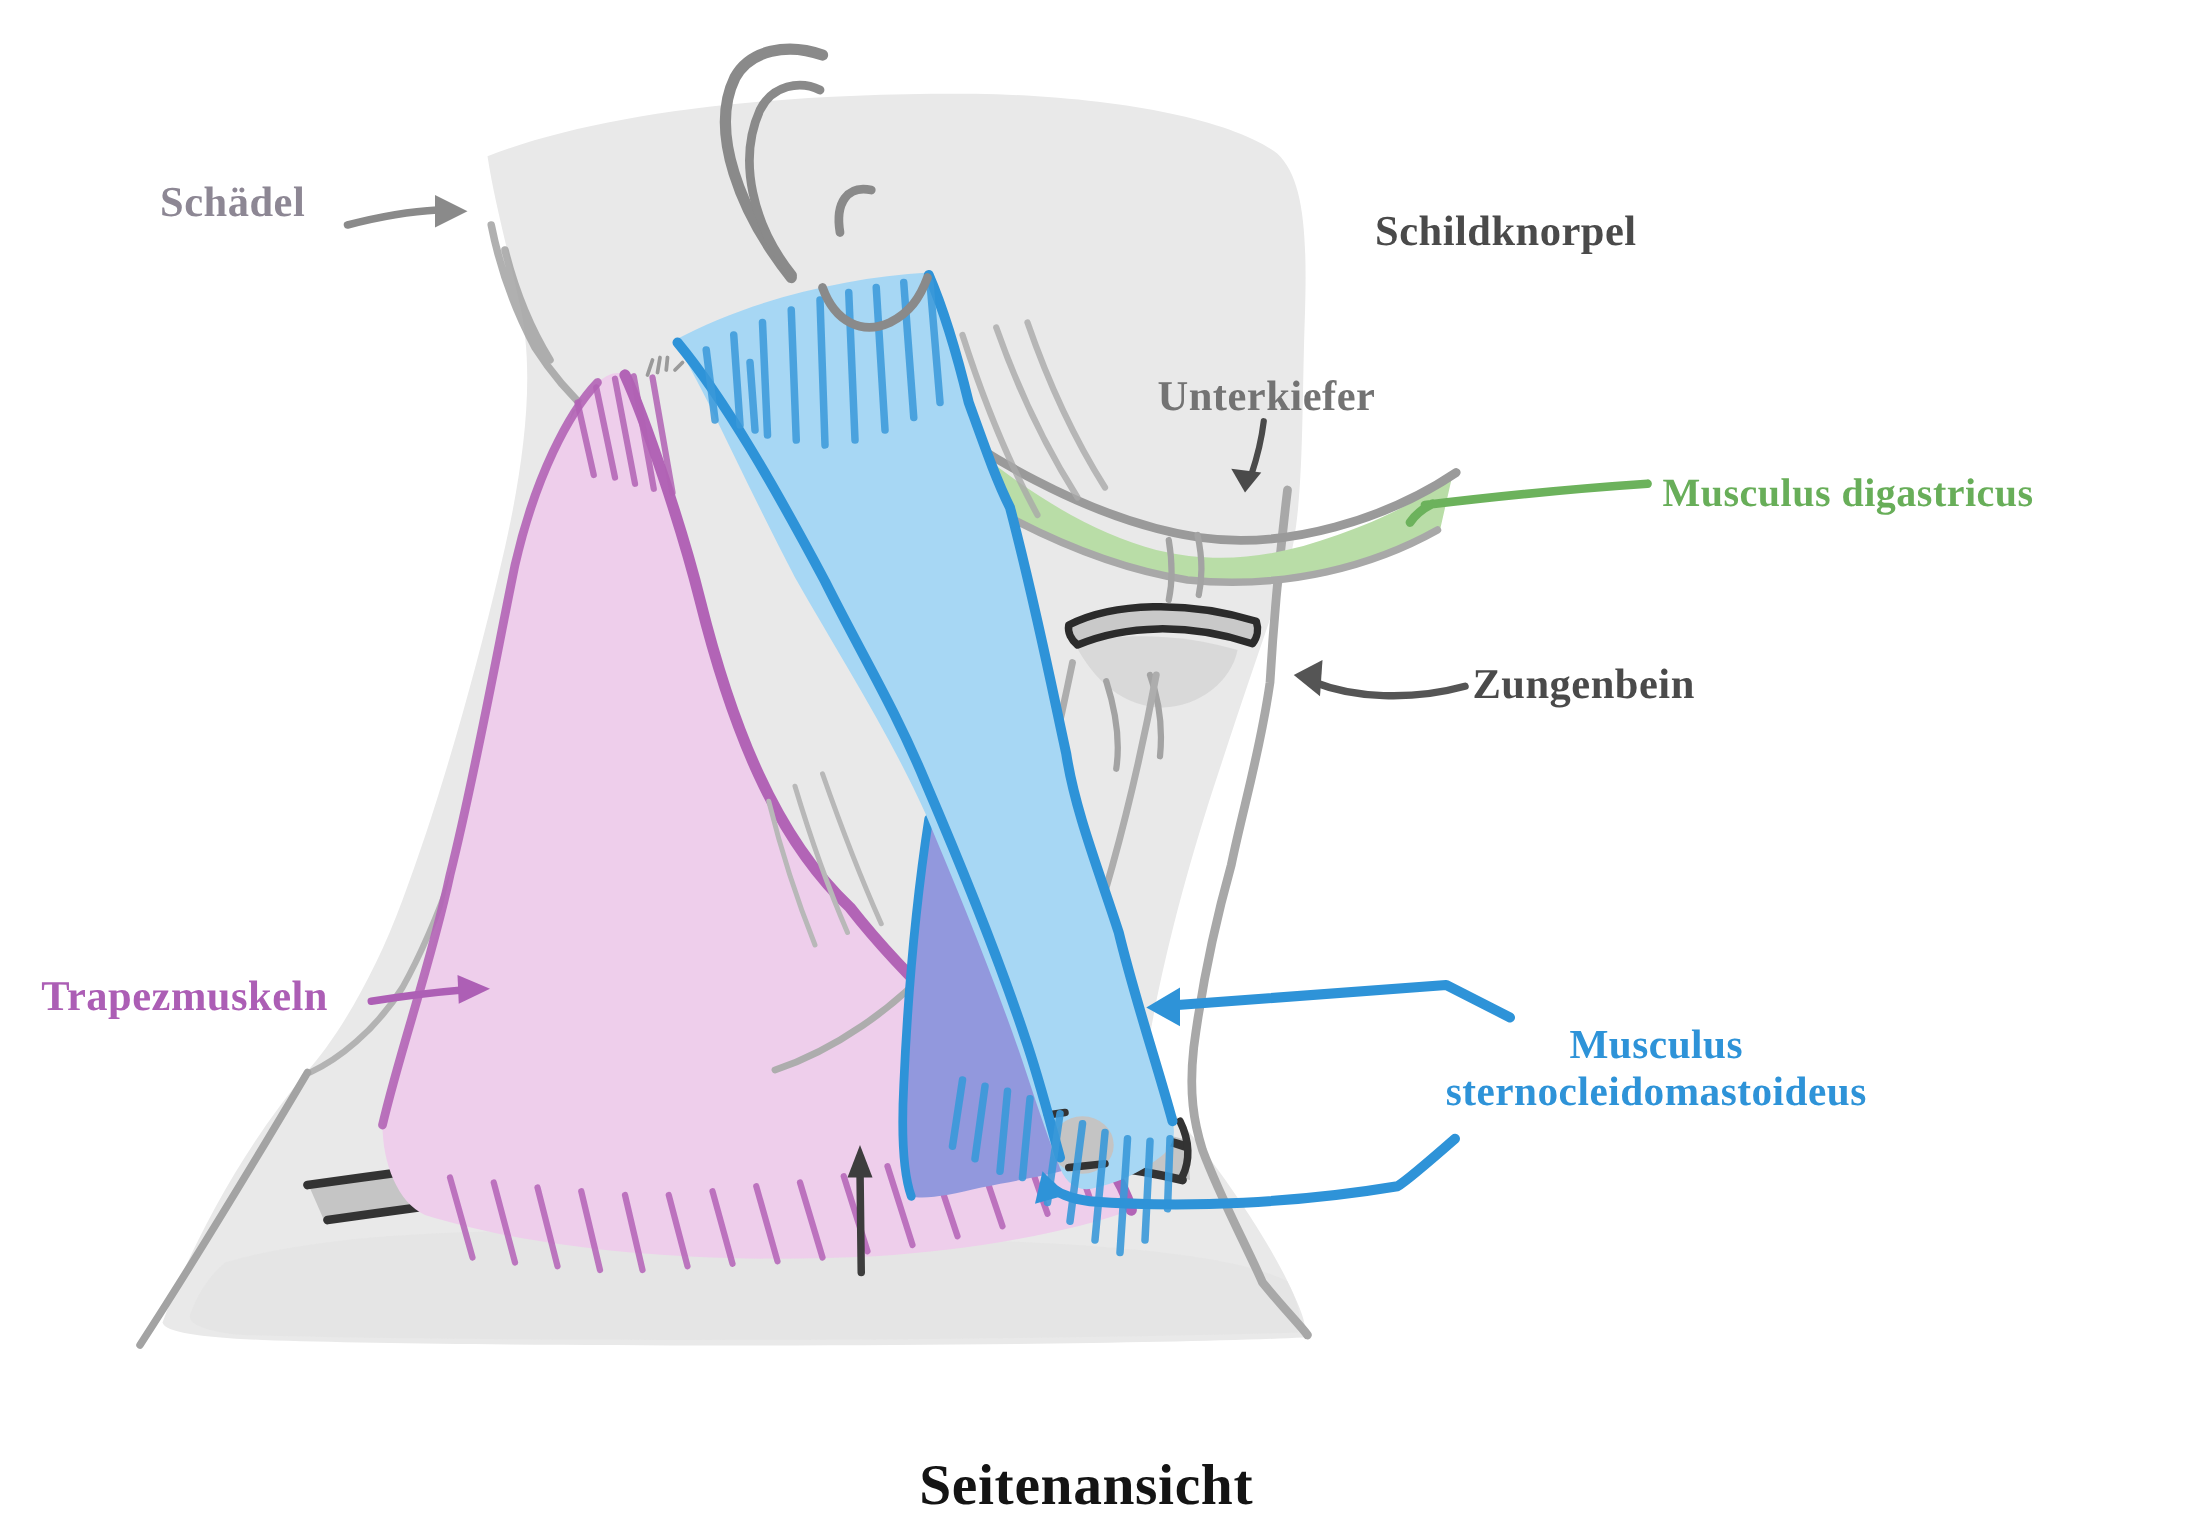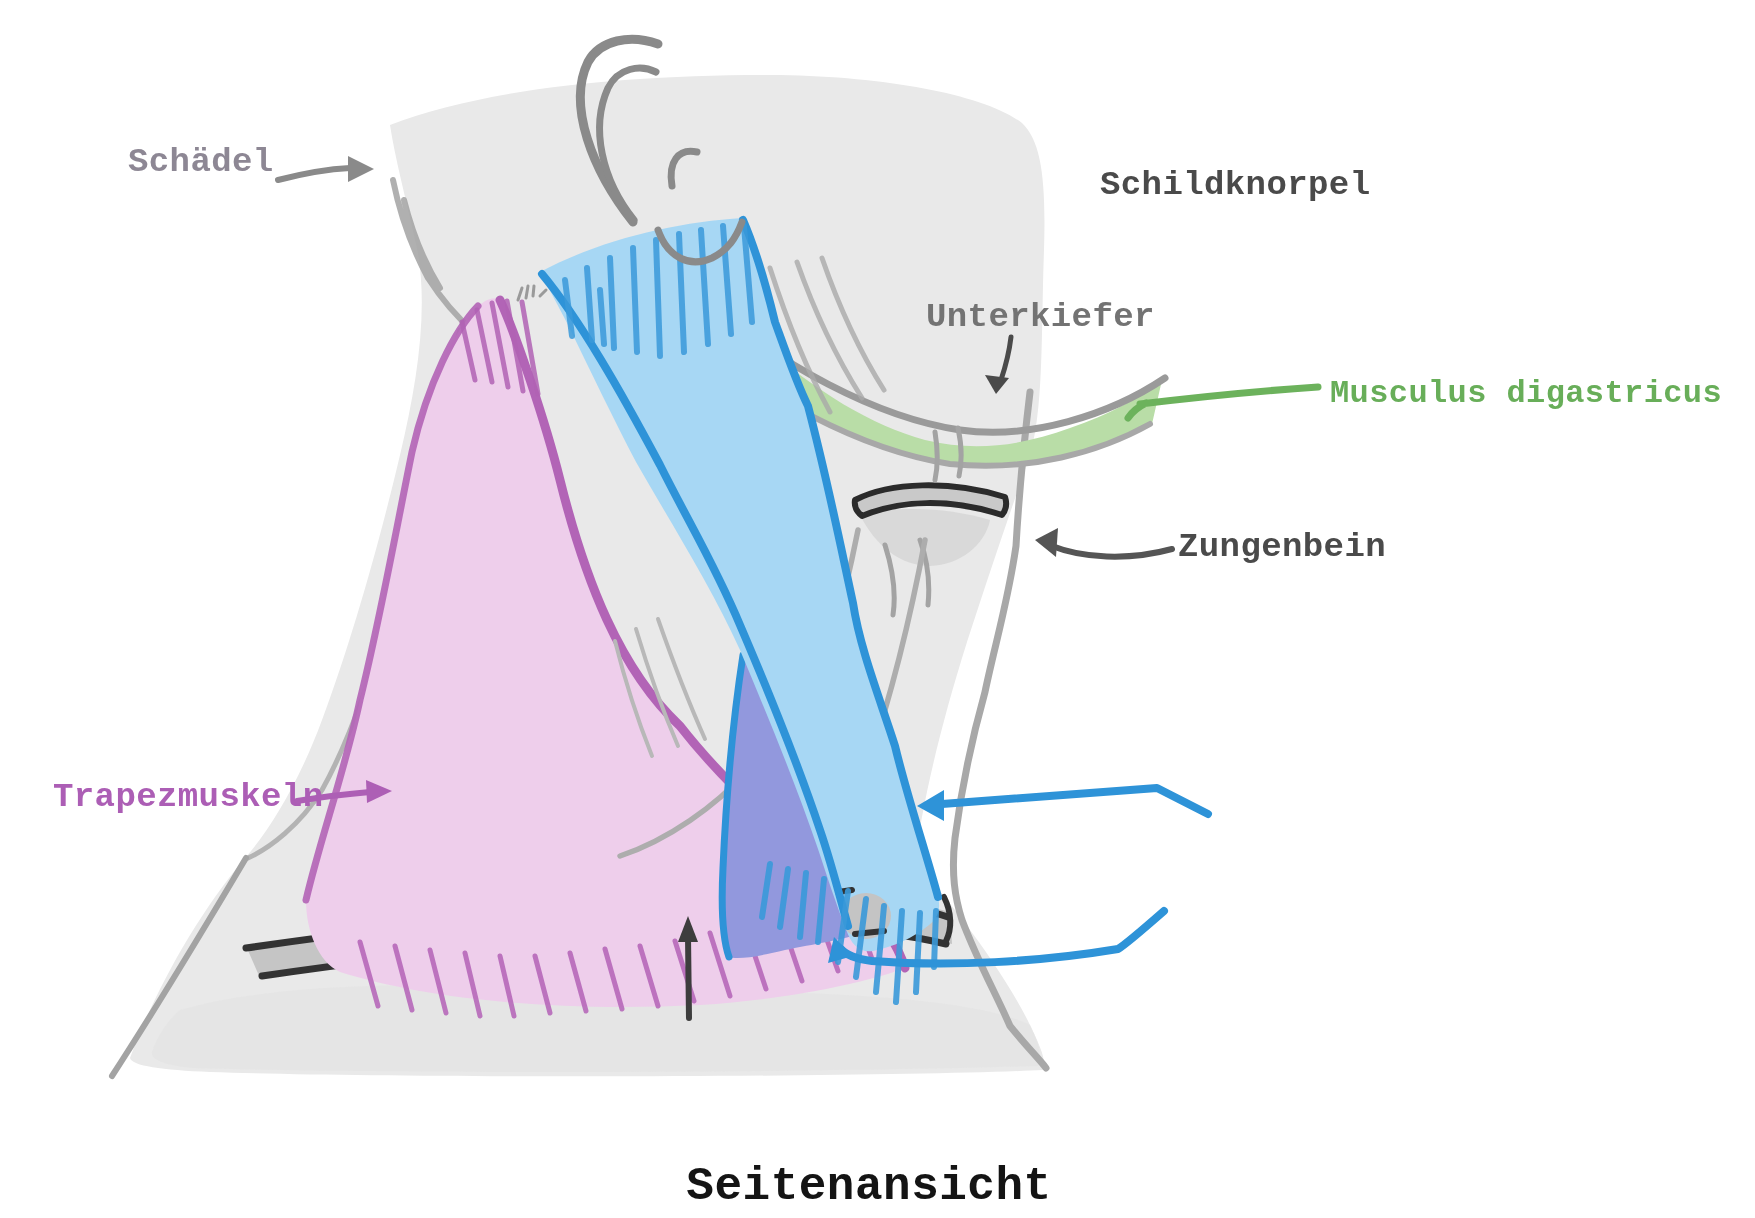--- a/index.html
+++ b/index.html
@@ -1,35 +1,35 @@
 <!DOCTYPE html>
 <html><head>
 <meta charset="utf-8">
 <style>
   html,body{margin:0;padding:0;background:#ffffff;}
   .stage{
     position:relative;width:1738px;height:1218px;overflow:hidden;
     background:#ffffff;
-    font-family:Liberation Mono, monospace;
+    font-family:Liberation Serif, serif;
   }
   .stage svg{position:absolute;left:0;top:0;}
   .label{
     position:absolute;
     font-weight:700;
     font-size:34px;
     letter-spacing:.4px;
     white-space:nowrap;
     line-height:1.15;
   }
   .label-schaedel{left:128px;top:143px;}
   .label-schildknorpel{left:1100px;top:118px;margin-top:48px;}
   .label-unterkiefer{left:926px;top:298px;}
   .label-digastricus{left:1330px;top:376px;font-size:32px;}
   .label-zungenbein{left:1178px;top:528px;}
-  .label-trapezmuskeln{left:33px;top:778px;margin-left:20px;}
+  .label-trapezmuskeln{left:33px;top:778px;}
   .label-scm{left:1040px;top:818px;width:570px;text-align:center;font-size:33px;}
   .label-schluesselbein{left:638px;top:1018px;font-size:33px;}
   .title{
     position:absolute;left:0;right:0;top:1122px;text-align:center;
     font-weight:700;font-size:46px;letter-spacing:.5px;
   }
 </style>
 </head>
 <body>
 
@@ -169,16 +169,20 @@
   <div class="label label-schildknorpel" style="color: rgb(74, 74, 74);">Schildknorpel</div>
 
   <div class="label label-unterkiefer" style="color: #737373;">Unterkiefer</div>
 
   <div class="label label-digastricus" style="color: rgb(104, 174, 89);">Musculus digastricus</div>
 
   <div class="label label-zungenbein" style="color: rgb(74, 74, 74);">Zungenbein</div>
 
   <div class="label label-trapezmuskeln" style="color: rgb(172, 94, 181);">Trapezmuskeln</div>
 
+  <div class="label label-scm" style="color: rgb(46, 147, 216);">
+    <div>Musculus</div>
+    <div>sternocleidomastoideus</div>
+  </div>
 
 
   <div class="title" style="color: rgb(20, 20, 20); margin-top: 39px;">Seitenansicht</div>
 </div>
 
 </body></html>

